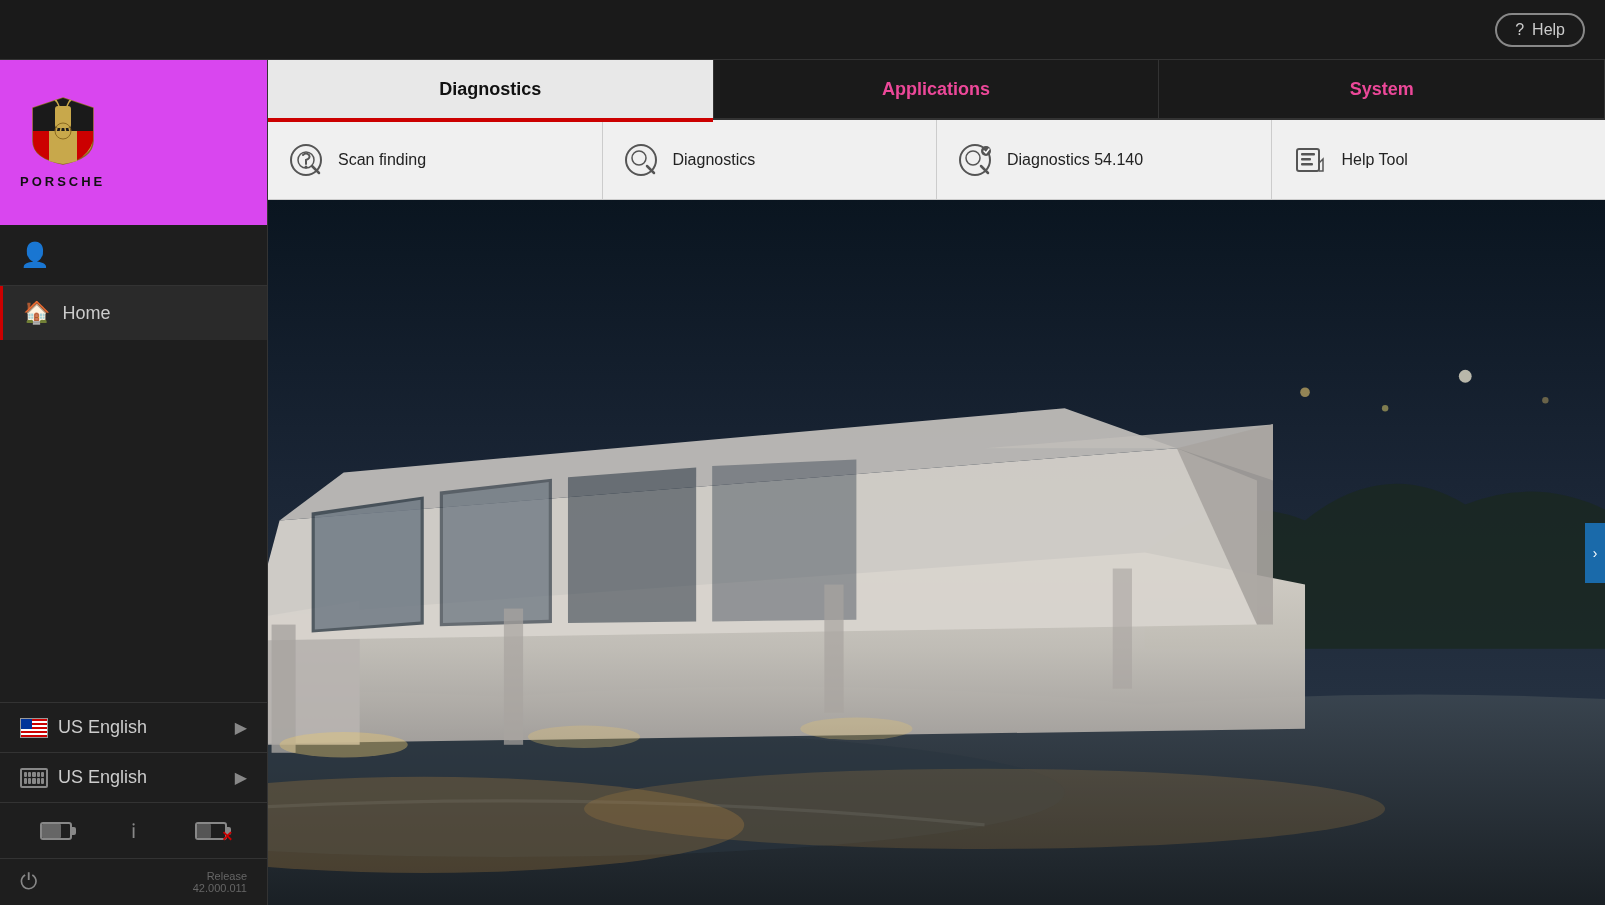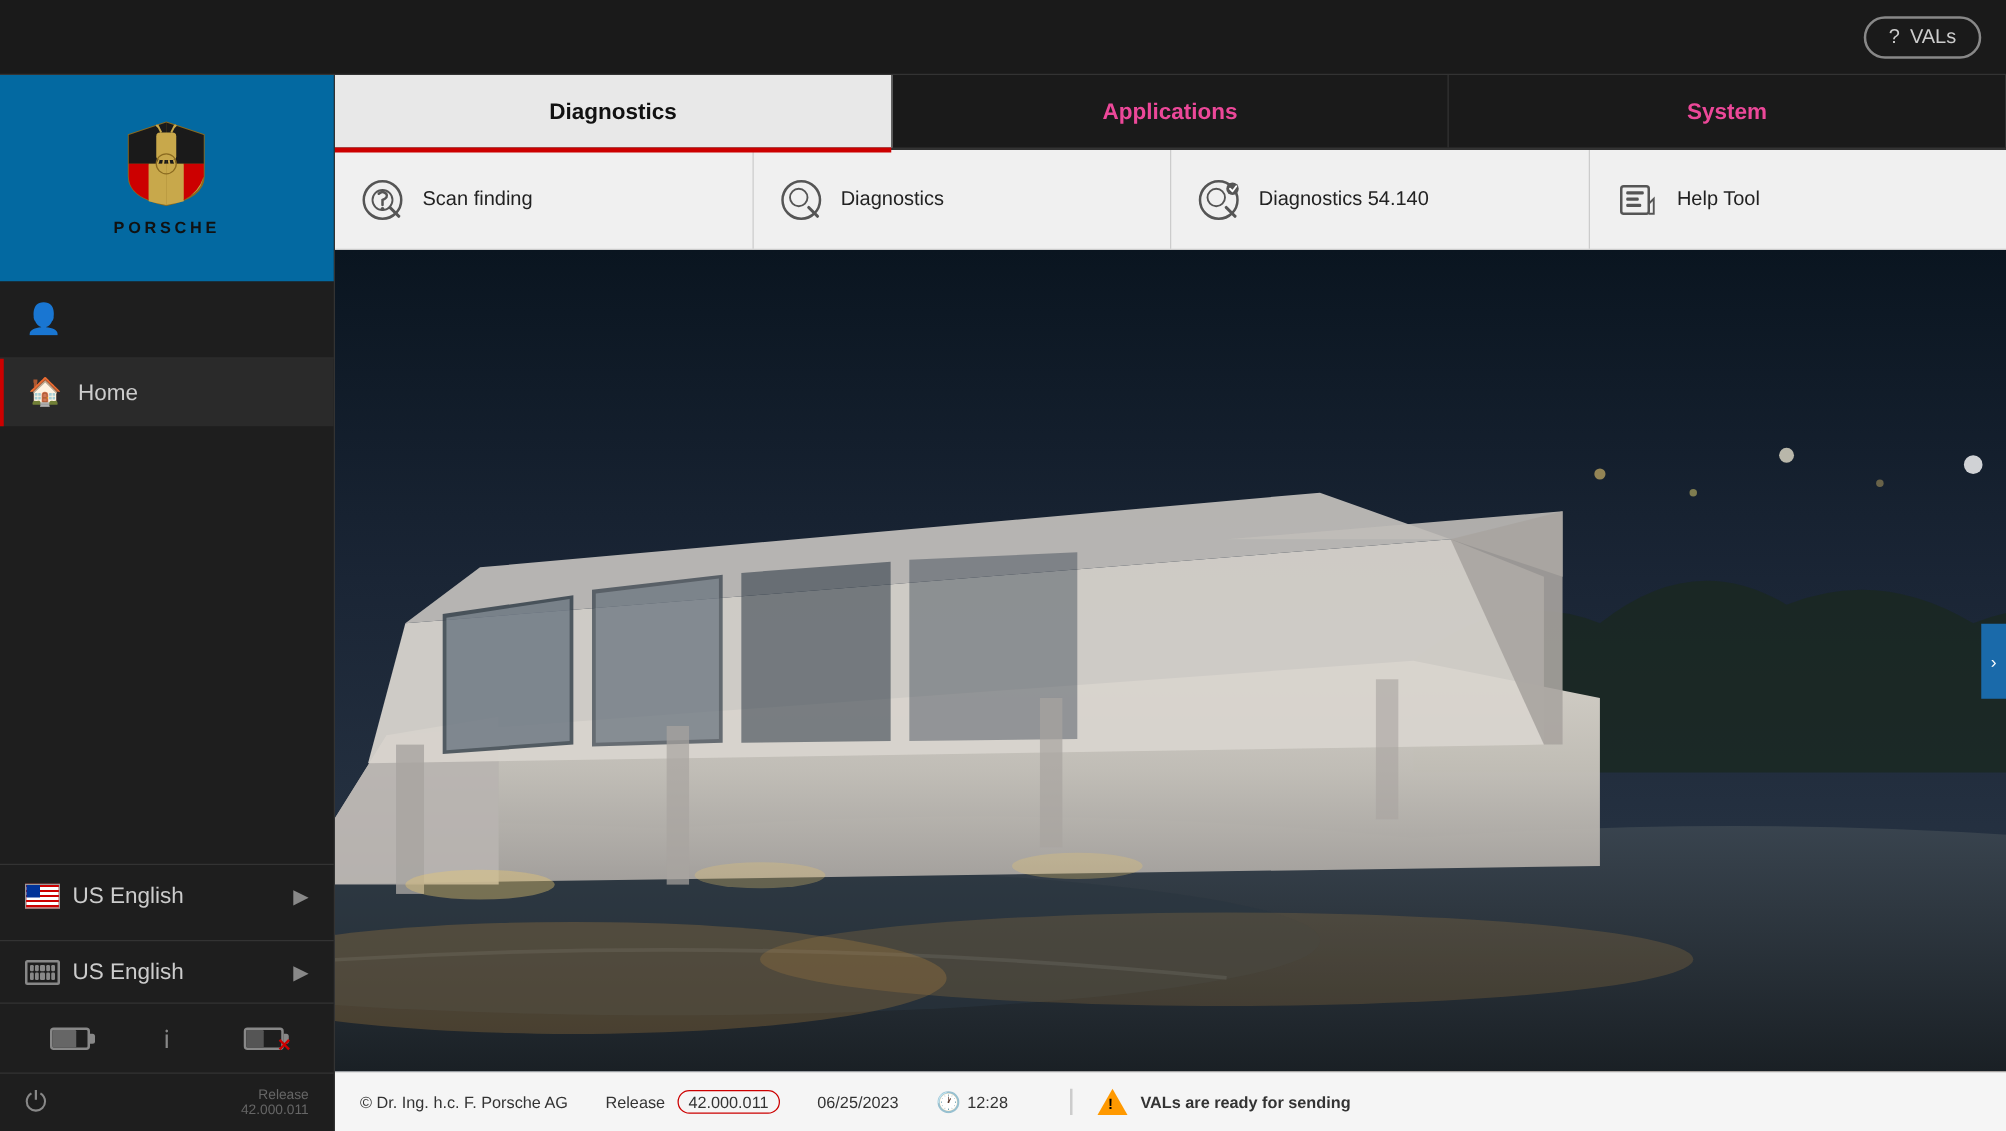--- a/index.html
+++ b/index.html
@@ -21,22 +21,22 @@
     
     .main-area { display: flex; flex: 1; }
 
     
     .sidebar {
       width: 268px; background: #1e1e1e; display: flex; flex-direction: column;
       border-right: 1px solid #333;
     }
 
     .sidebar-logo {
-      display: flex; align-items: center; justify-content: center;
-      height: 165px; background: #0369a1; padding: 20px;
+      display: flex; align-items: center; justify-content: flex-start;
+      height: 165px; background: #d946ef; padding: 20px;
     }
 
     .porsche-logo { text-align: center; }
     .porsche-crest {
       width: 70px; height: 70px; margin: 0 auto 8px;
       display: flex; align-items: center; justify-content: center;
     }
 
     .sidebar-user {
       display: flex; align-items: center; gap: 12px;
@@ -47,21 +47,21 @@
       display: flex; align-items: center; gap: 12px;
       padding: 14px 20px; background: #2a2a2a;
       border-left: 3px solid #cc0000; cursor: pointer;
       color: #fff;
     }
 
     .sidebar-spacer { flex: 1; }
 
     .sidebar-lang {
       display: flex; align-items: center; gap: 10px;
-      padding: 14px 20px; border-top: 1px solid #333; cursor: pointer; color: #ccc; margin-top: 11px;
+      padding: 14px 20px; border-top: 1px solid #333; cursor: pointer; color: #ccc;
     }
     .sidebar-lang .arrow { margin-left: auto; }
 
     .sidebar-bottom {
       display: flex; align-items: center; justify-content: space-around;
       padding: 14px 10px; border-top: 1px solid #333;
     }
 
     
     .content-area { flex: 1; display: flex; flex-direction: column; }
@@ -195,21 +195,21 @@
     }
   </style>
 </head>
 <body>
 
 <div class="app-container">
 
   <div class="top-bar">
     <button class="help-button">
       <span>?</span>
-      <span>VALs</span>
+      <span>Help</span>
     </button>
   </div>
 
   <div class="main-area">
 
     <div class="sidebar">
 
       <div class="sidebar-logo">
         <div class="porsche-logo">
           <div class="porsche-crest">
@@ -453,32 +453,16 @@
 
           <ellipse cx="350" cy="390" rx="200" ry="30" fill="#c89040" opacity="0.25"></ellipse>
           <ellipse cx="700" cy="380" rx="250" ry="25" fill="#c89040" opacity="0.2"></ellipse>
         </svg>
 
         <div class="scroll-right">
           <span style="font-size:14px;">›</span>
         </div>
       </div>
 
-      <div class="footer">
-        <span class="footer-copyright">© Dr. Ing. h.c. F. Porsche AG</span>
-        <span class="footer-release">
-          <span>Release</span>
-          <span class="release-num" style="margin-left:6px;">42.000.011</span>
-        </span>
-        <span class="footer-date">06/25/2023</span>
-        <span class="footer-time">
-          <span style="font-size:16px;">🕐</span>
-          <span>12:28</span>
-        </span>
-        <div class="footer-status">
-          <div class="warning-triangle"></div>
-          <span>VALs are ready for sending</span>
-        </div>
-      </div>
 
     </div>
   </div>
 </div>
 
 </body></html>

